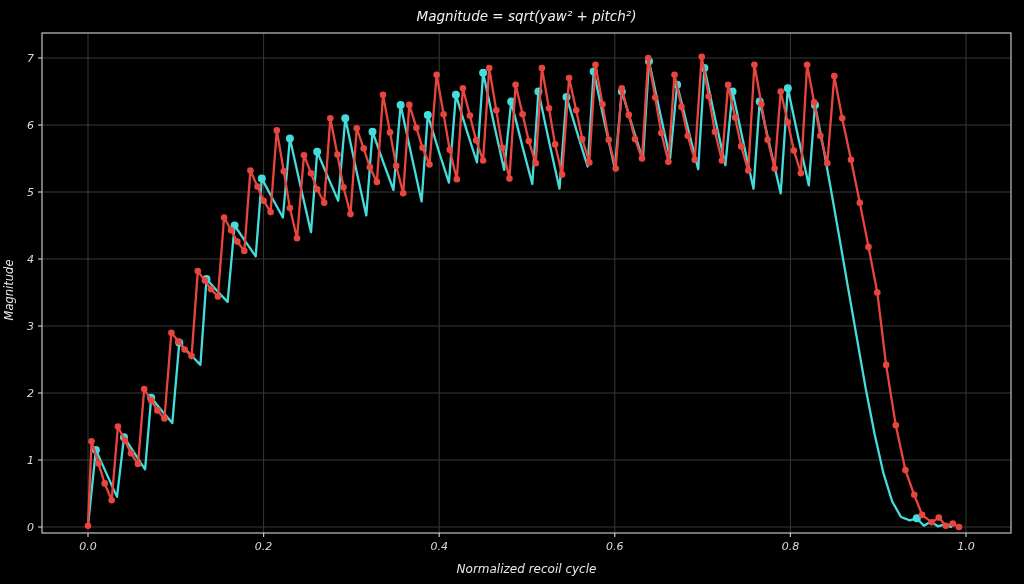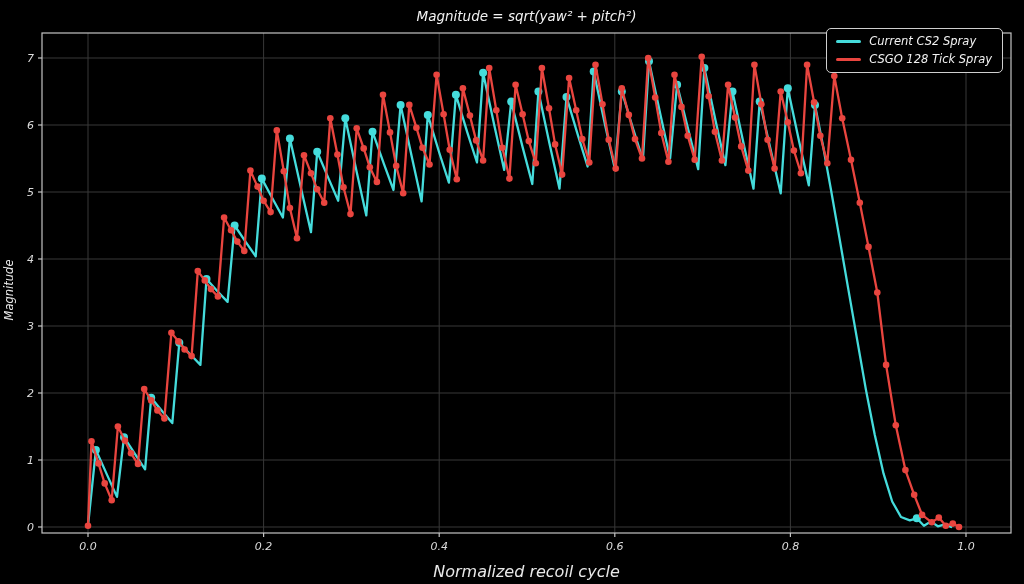--- a/index.html
+++ b/index.html
@@ -1,21 +1,21 @@
 <!DOCTYPE html>
 <html><head>
 <meta charset="utf-8">
 <style>
   html,body{margin:0;padding:0;background:#000;}
   .fig{position:relative;width:1024px;height:584px;background:#000;overflow:hidden;
        font-family:"DejaVu Sans",sans-serif;font-style:italic;}
   .title{position:absolute;top:8px;left:42px;width:969px;text-align:center;
          color:#f2f2f2;font-size:13.5px;}
   .xlabel{position:absolute;top:562px;left:42px;width:969px;text-align:center;
-          color:#e8e8e8;font-size:16px;}
+          color:#e8e8e8;font-size:12px;}
   .ylabel{position:absolute;left:-31px;top:283px;width:80px;text-align:center;
           color:#e8e8e8;font-size:11.5px;transform:rotate(-90deg);}
   svg{position:absolute;top:0;left:0;}
   .legend{position:absolute;top:28px;right:21px;background:#000;border:1.2px solid #cfcfcf;
           border-radius:5px;padding:5px 10px 6px 9px;display:flex;flex-direction:column;gap:4px;}
   .legend-item{display:flex;align-items:center;gap:8px;}
   .legend-line{display:inline-block;width:25px;height:3px;border-radius:1.5px;flex:0 0 auto;}
   .legend-label{color:#f2f2f2;font-size:11.5px;white-space:nowrap;}
 </style>
 </head>
@@ -225,23 +225,13 @@
       <circle cx="931.8" cy="522.3" r="3.3" fill="#e9453f"></circle>
       <circle cx="938.8" cy="517.6" r="3.3" fill="#e9453f"></circle>
       <circle cx="945.8" cy="525.7" r="3.3" fill="#e9453f"></circle>
       <circle cx="952.8" cy="523.6" r="3.3" fill="#e9453f"></circle>
       <circle cx="959.0" cy="527.0" r="3.3" fill="#e9453f"></circle>
     </svg>
 
   <div class="xlabel">Normalized recoil cycle</div>
   <div class="ylabel">Magnitude</div>
 
-  <div class="legend">
-    <div class="legend-item">
-      <span class="legend-line" style="background: rgb(69, 220, 220);"></span>
-      <span class="legend-label">Current CS2 Spray</span>
-    </div>
-    <div class="legend-item">
-      <span class="legend-line" style="background: rgb(233, 69, 63);"></span>
-      <span class="legend-label">CSGO 128 Tick Spray</span>
-    </div>
-  </div>
 </div>
 
 </body></html>

